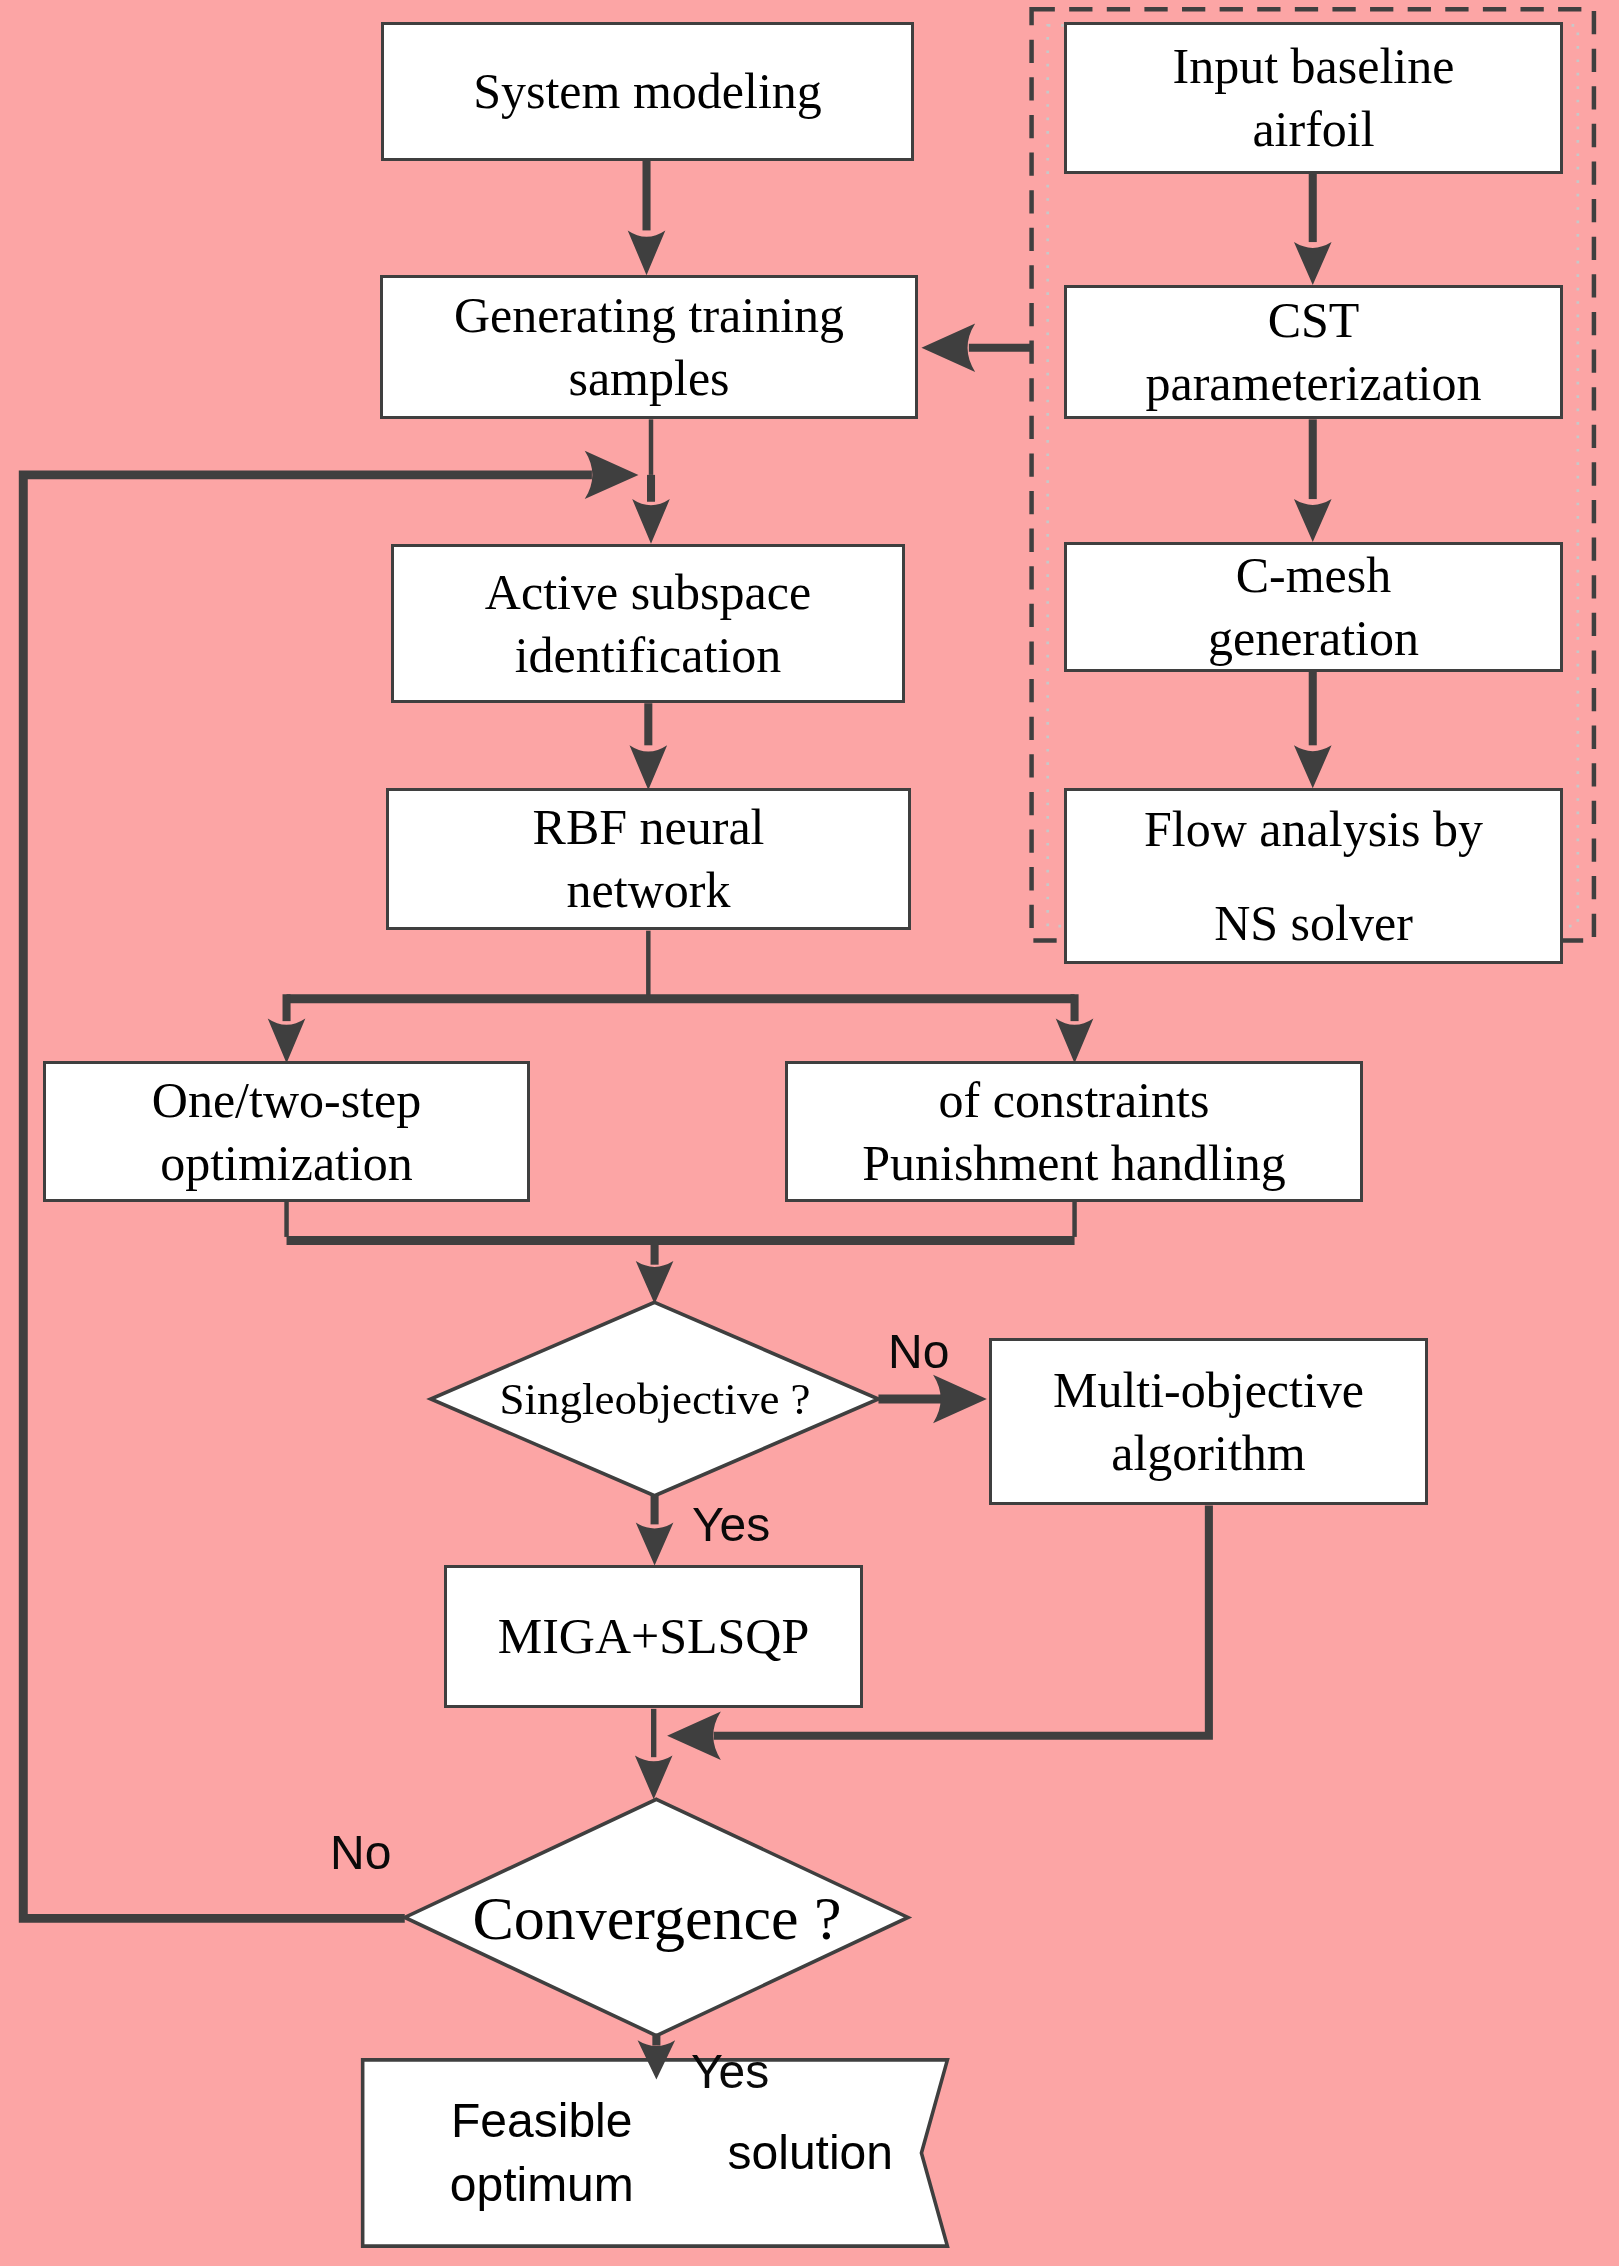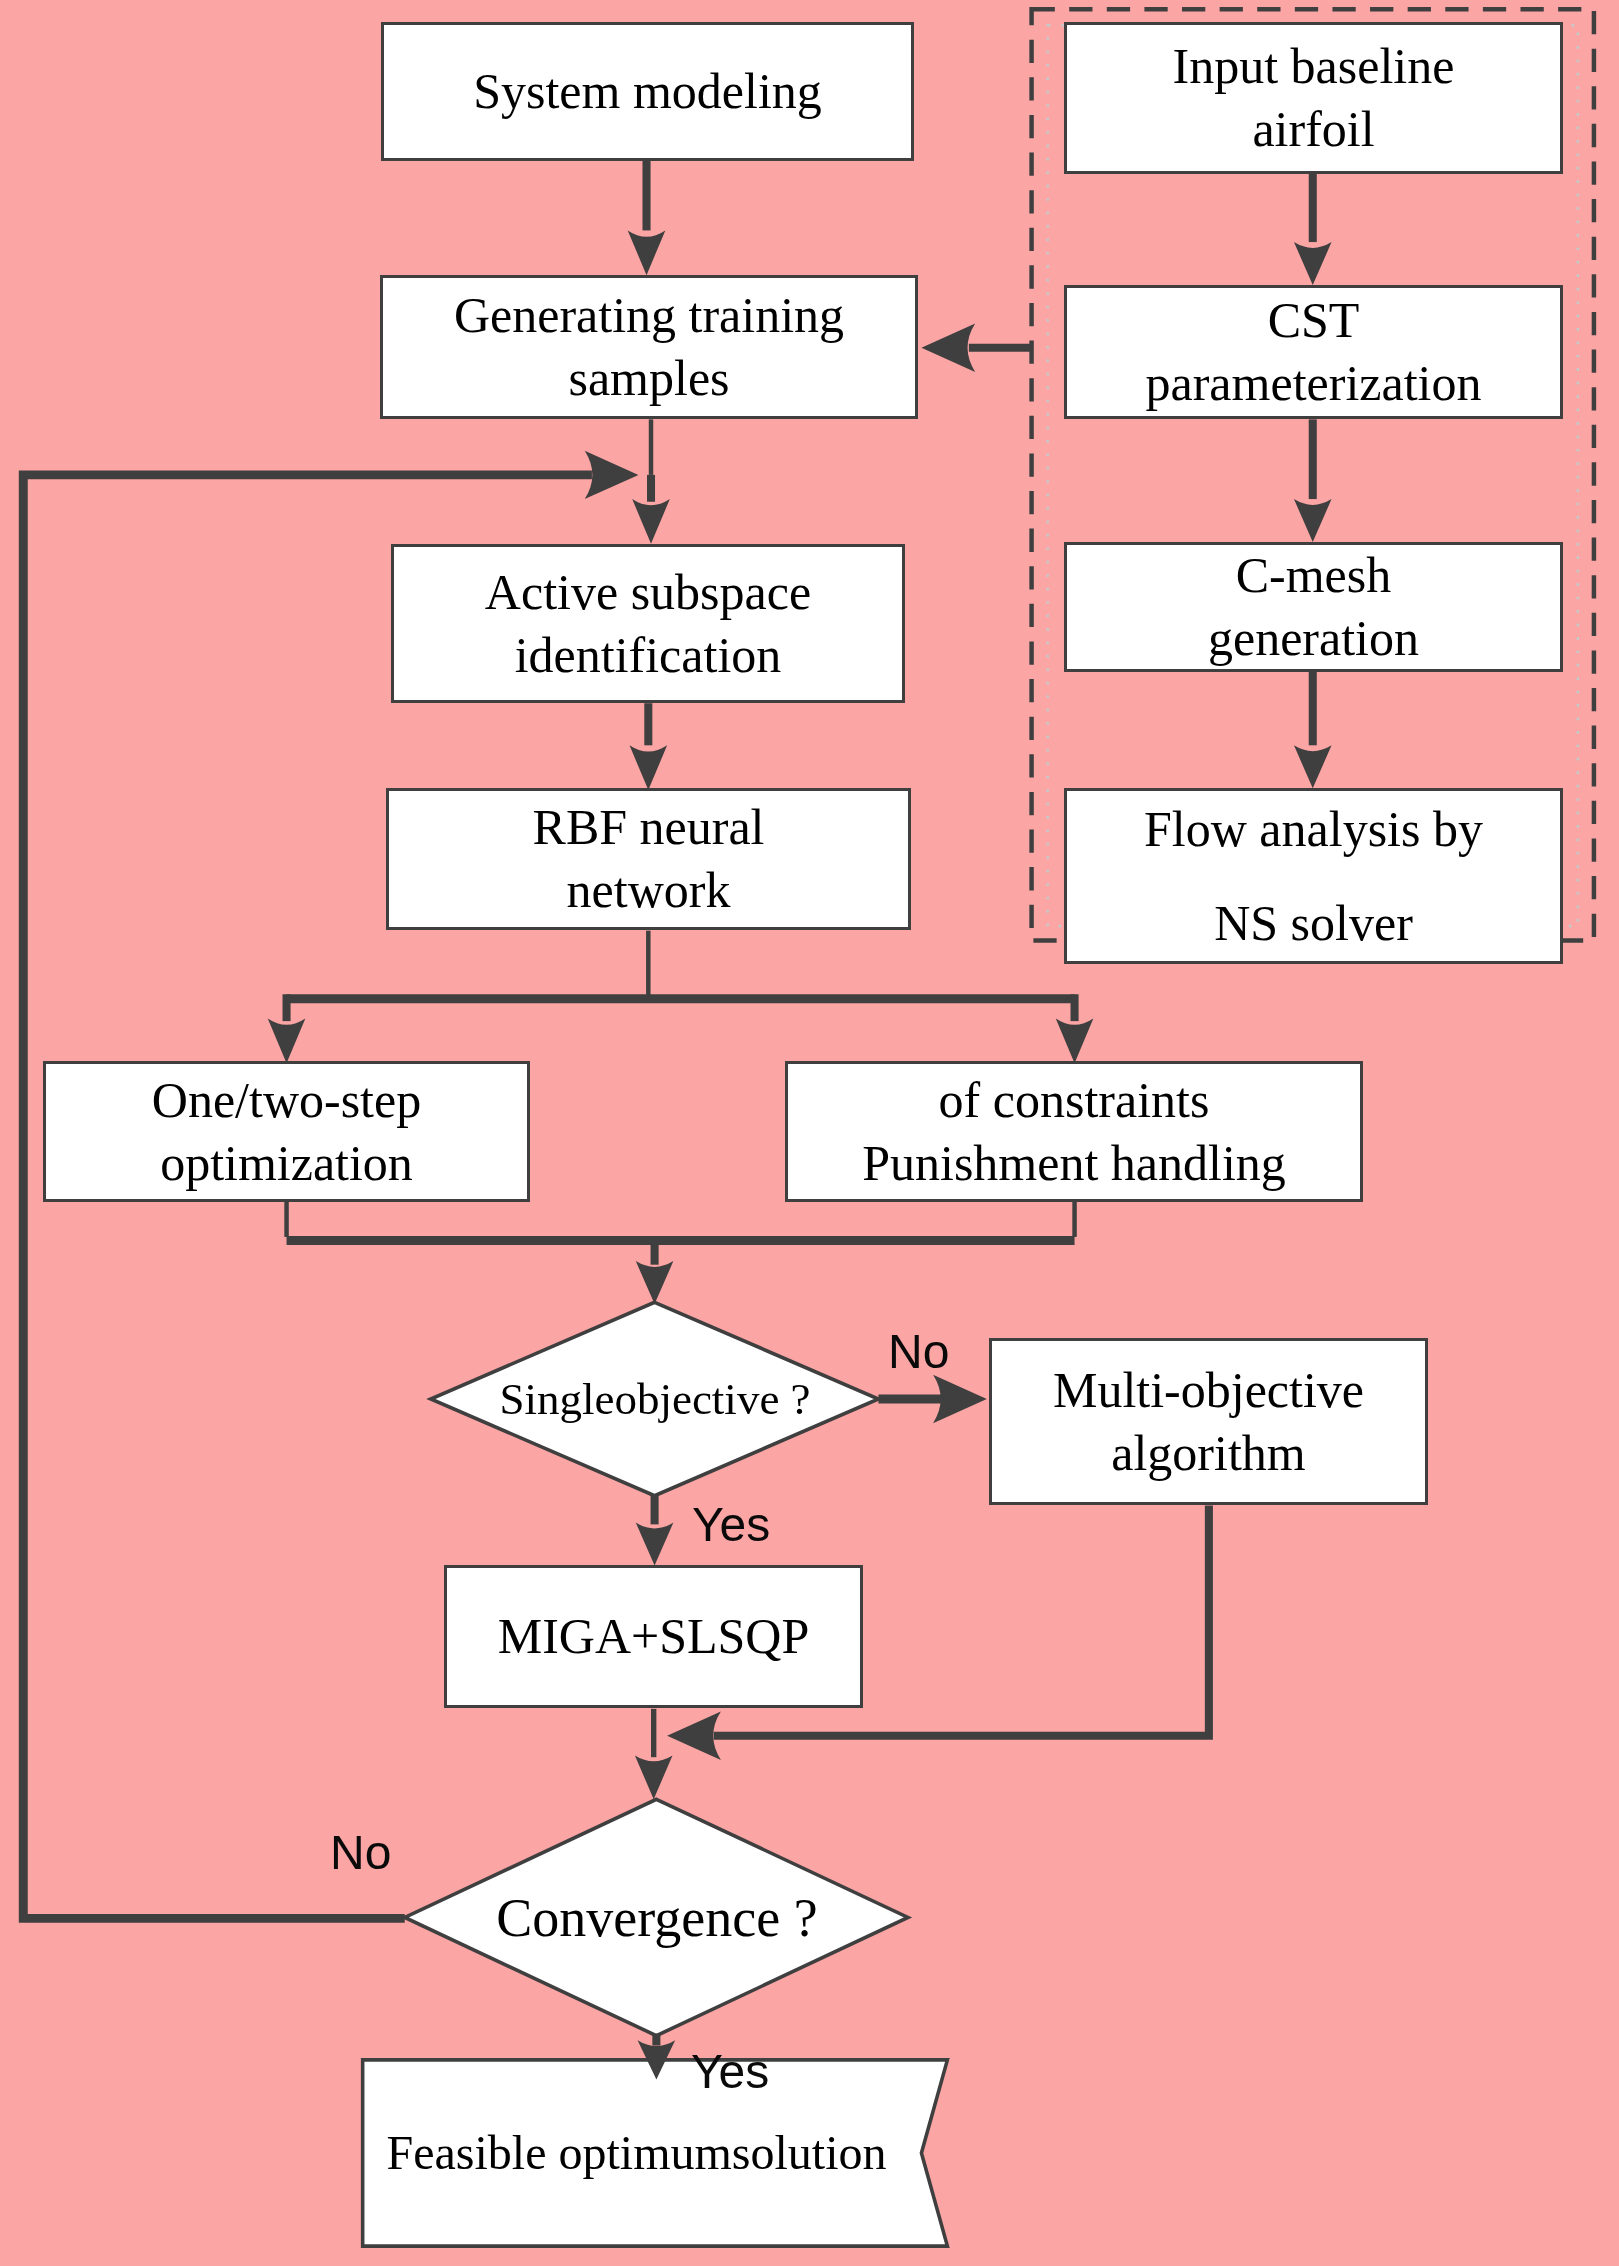--- a/index.html
+++ b/index.html
@@ -132,26 +132,26 @@
   </div>
   <div class="node" style="left:1064px;top:788px;width:499px;height:176px;gap:31px;">
     <span>Flow analysis by</span>
       <span>NS solver</span>
   </div>
 
   <div class="overlay" style="left:476px;top:1320px;width:358px;height:158px;">
     <span>Single</span>
       <span>objective ?</span>
   </div>
-  <div class="overlay" style="left:433px;top:1863px;width:448px;height:109px;font-size:54px;">
+  <div class="overlay" style="left:433px;top:1863px;width:448px;height:109px;font-size:62px;">
     <span>Convergence ?</span>
       <span></span>
   </div>
 
-  <div class="overlay flagtext" style="left:368px;top:2069px;width:537px;height:168px;font-family:Liberation Serif, serif;">
+  <div class="overlay flagtext" style="left:356px;top:2069px;width:537px;height:168px;">
     <span>Feasible optimum</span>
       <span>solution</span>
   </div>
 
   <div class="edge-label" style="left:888px;top:1324px;">No</div>
   <div class="edge-label" style="left:692px;top:1497px;">Yes</div>
   <div class="edge-label" style="left:330px;top:1825px;">No</div>
   <div class="edge-label" style="left:691px;top:2044px;">Yes</div>
 
 </div>

